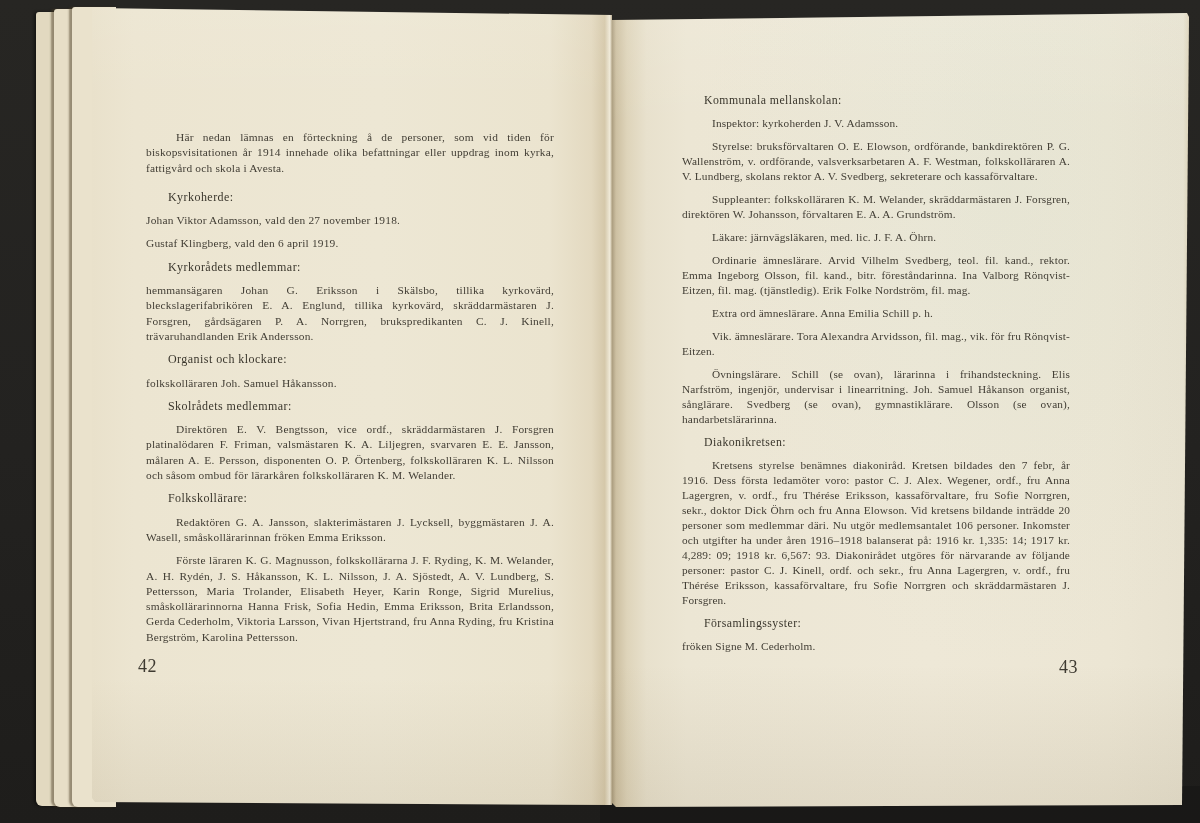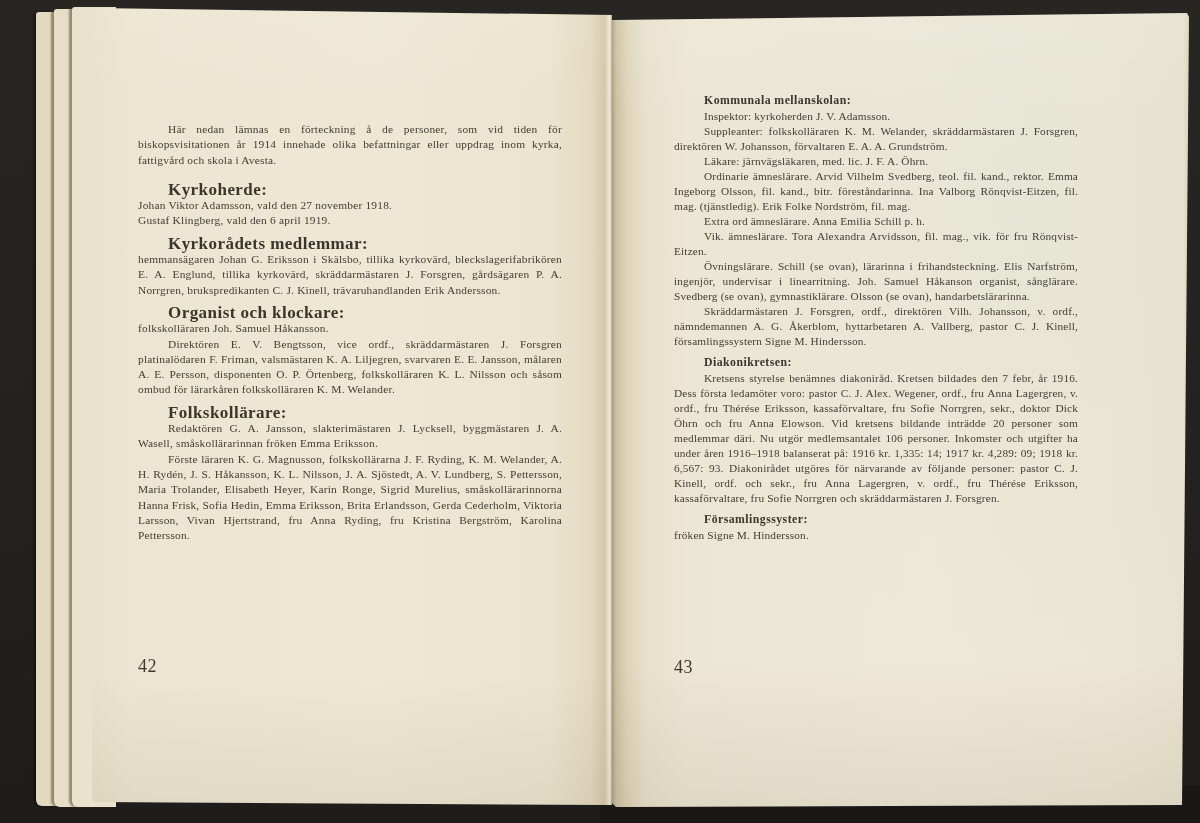--- a/index.html
+++ b/index.html
@@ -51,34 +51,34 @@
       linear-gradient(180deg, rgba(255,255,248,.10) 0%, rgba(255,255,248,0) 14%, rgba(255,255,248,0) 82%, rgba(110,92,58,.10) 100%);
   }
   .tint-left {
     position: absolute; inset: 0; pointer-events: none;
     background: linear-gradient(180deg, rgba(255,255,248,.08) 0%, rgba(255,255,248,0) 12%, rgba(255,255,248,0) 84%, rgba(110,92,58,.09) 100%);
   }
   
   .txt { position: absolute; color: #413d34; }
   .txt-left  { left: 46px; top: 116px; width: 424px; font-size: 11.4px; line-height: 15.3px; letter-spacing: .2px; }
   .txt-right { left: 62px; top: 80px;  width: 404px; font-size: 11.3px; line-height: 15.0px; letter-spacing: .15px; }
-  .txt p { margin: 0; text-align: justify; }
+  .txt p { margin: 8px; text-align: justify; }
   .txt p.line { text-align: left; }
   .txt .i { text-indent: 30px; }
   .heading {
-    font-weight: bold; text-indent: 30px; text-align: center;
+    font-weight: normal; text-indent: 30px; text-align: center;
     color: #3a362c; letter-spacing: .45px;
   }
-  .txt-left  .heading { margin: 7px 0 1px 0; font-size: 17px; }
+  .txt-left  .heading { margin: 7px 0 1px 0; font-size: 12px; }
   .txt-right .heading { margin: 6px 0 1px 0; font-size: 11.8px; }
   .txt-right .heading.first { margin-top: 0; }
   .intro { margin-bottom: 14px !important; }
   .pgnum { position: absolute; color: #3e3a31; font-size: 18px; letter-spacing: .5px; }
   .pgnum-left  { left: 46px; top: 650px; }
-  .pgnum-right { left: 62px; top: 644px; width: 404px; text-align: left; }
+  .pgnum-right { left: 62px; top: 644px; width: 404px; text-align: right; }
 </style>
 </head>
 <body>
 
 <div class="scene">
   <div class="bottom-shade"></div>
 
   <div class="leaf leaf-a"></div>
   <div class="leaf leaf-b"></div>
   <div class="leaf leaf-c"></div>
@@ -87,40 +87,41 @@
     <div class="tint-left"></div>
     <div class="txt txt-left">
       <p class="i intro">Här nedan lämnas en förteckning å de personer, som vid tiden för biskopsvisitationen år 1914 innehade olika befattningar eller uppdrag inom kyrka, fattigvård och skola i Avesta.</p>
       <p class="heading">Kyrkoherde:</p>
       <p class="line">Johan Viktor Adamsson, vald den 27 november 1918.</p>
       <p class="line">Gustaf Klingberg, vald den 6 april 1919.</p>
       <p class="heading">Kyrkorådets medlemmar:</p>
       <p>hemmansägaren Johan G. Eriksson i Skälsbo, tillika kyrkovärd, bleckslagerifabrikören E. A. Englund, tillika kyrkovärd, skräddarmästaren J. Forsgren, gårdsägaren P. A. Norrgren, brukspredikanten C. J. Kinell, trävaruhandlanden Erik Andersson.</p>
       <p class="heading">Organist och klockare:</p>
       <p class="line">folkskolläraren Joh. Samuel Håkansson.</p>
+      <p class="heading">Skolrådets medlemmar:</p>
       <p class="i">Direktören E. V. Bengtsson, vice ordf., skräddarmästaren J. Forsgren platinalödaren F. Friman, valsmästaren K. A. Liljegren, svarvaren E. E. Jansson, målaren A. E. Persson, disponenten O. P. Örtenberg, folkskolläraren K. L. Nilsson och såsom ombud för lärarkåren folkskolläraren K. M. Welander.</p>
       <p class="heading">Folkskollärare:</p>
       <p class="i">Redaktören G. A. Jansson, slakterimästaren J. Lycksell, byggmästaren J. A. Wasell, småskollärarinnan fröken Emma Eriksson.</p>
       <p class="i">Förste läraren K. G. Magnusson, folkskollärarna J. F. Ryding, K. M. Welander, A. H. Rydén, J. S. Håkansson, K. L. Nilsson, J. A. Sjöstedt, A. V. Lundberg, S. Pettersson, Maria Trolander, Elisabeth Heyer, Karin Ronge, Sigrid Murelius, småskollärarinnorna Hanna Frisk, Sofia Hedin, Emma Eriksson, Brita Erlandsson, Gerda Cederholm, Viktoria Larsson, Vivan Hjertstrand, fru Anna Ryding, fru Kristina Bergström, Karolina Pettersson.</p>
     </div>
     <div class="pgnum pgnum-left">42</div>
   </div>
 
   <div class="page page-right">
     <div class="tint"></div>
     <div class="txt txt-right">
       <p class="heading first">Kommunala mellanskolan:</p>
       <p class="line i">Inspektor: kyrkoherden J. V. Adamsson.</p>
+      <p class="i">Styrelse: bruksförvaltaren O. E. Elowson, ordförande, bankdirektören P. G. Wallenström, v. ordförande, valsverksarbetaren A. F. Westman, folkskolläraren A. V. Lundberg, skolans rektor A. V. Svedberg, sekreterare och kassaförvaltare.</p>
       <p class="i">Suppleanter: folkskolläraren K. M. Welander, skräddarmästaren J. Forsgren, direktören W. Johansson, förvaltaren E. A. A. Grundström.</p>
       <p class="line i">Läkare: järnvägsläkaren, med. lic. J. F. A. Öhrn.</p>
       <p class="i">Ordinarie ämneslärare. Arvid Vilhelm Svedberg, teol. fil. kand., rektor. Emma Ingeborg Olsson, fil. kand., bitr. föreståndarinna. Ina Valborg Rönqvist-Eitzen, fil. mag. (tjänstledig). Erik Folke Nordström, fil. mag.</p>
       <p class="line i">Extra ord ämneslärare. Anna Emilia Schill p. h.</p>
       <p class="i">Vik. ämneslärare. Tora Alexandra Arvidsson, fil. mag., vik. för fru Rönqvist-Eitzen.</p>
       <p class="i">Övningslärare. Schill (se ovan), lärarinna i frihandsteckning. Elis Narfström, ingenjör, undervisar i linearritning. Joh. Samuel Håkanson organist, sånglärare. Svedberg (se ovan), gymnastiklärare. Olsson (se ovan), handarbetslärarinna.</p>
-      <p class="i">Skräddarmästaren J. Forsgren, ordf., direktören Vilh. Johansson, v. ordf., nämndemannen A. G. Åkerblom, hyttarbetaren A. Vallberg, pastor C. J. Kinell, församlingssystern Signe M. Hindersson.</p>
       <p class="heading">Diakonikretsen:</p>
       <p class="i">Kretsens styrelse benämnes diakoniråd. Kretsen bildades den 7 febr, år 1916. Dess första ledamöter voro: pastor C. J. Alex. Wegener, ordf., fru Anna Lagergren, v. ordf., fru Thérése Eriksson, kassaförvaltare, fru Sofie Norrgren, sekr., doktor Dick Öhrn och fru Anna Elowson. Vid kretsens bildande inträdde 20 personer som medlemmar däri. Nu utgör medlemsantalet 106 personer. Inkomster och utgifter ha under åren 1916–1918 balanserat på: 1916 kr. 1,335: 14; 1917 kr. 4,289: 09; 1918 kr. 6,567: 93. Diakonirådet utgöres för närvarande av följande personer: pastor C. J. Kinell, ordf. och sekr., fru Anna Lagergren, v. ordf., fru Thérése Eriksson, kassaförvaltare, fru Sofie Norrgren och skräddarmästaren J. Forsgren.</p>
       <p class="heading">Församlingssyster:</p>
-      <p class="line">fröken Signe M. Hindersson.</p>
+      <p class="line">fröken Signe M. Cederholm.</p>
     </div>
     <div class="pgnum pgnum-right">43</div>
   </div>
 </div>
 
 </body></html>

